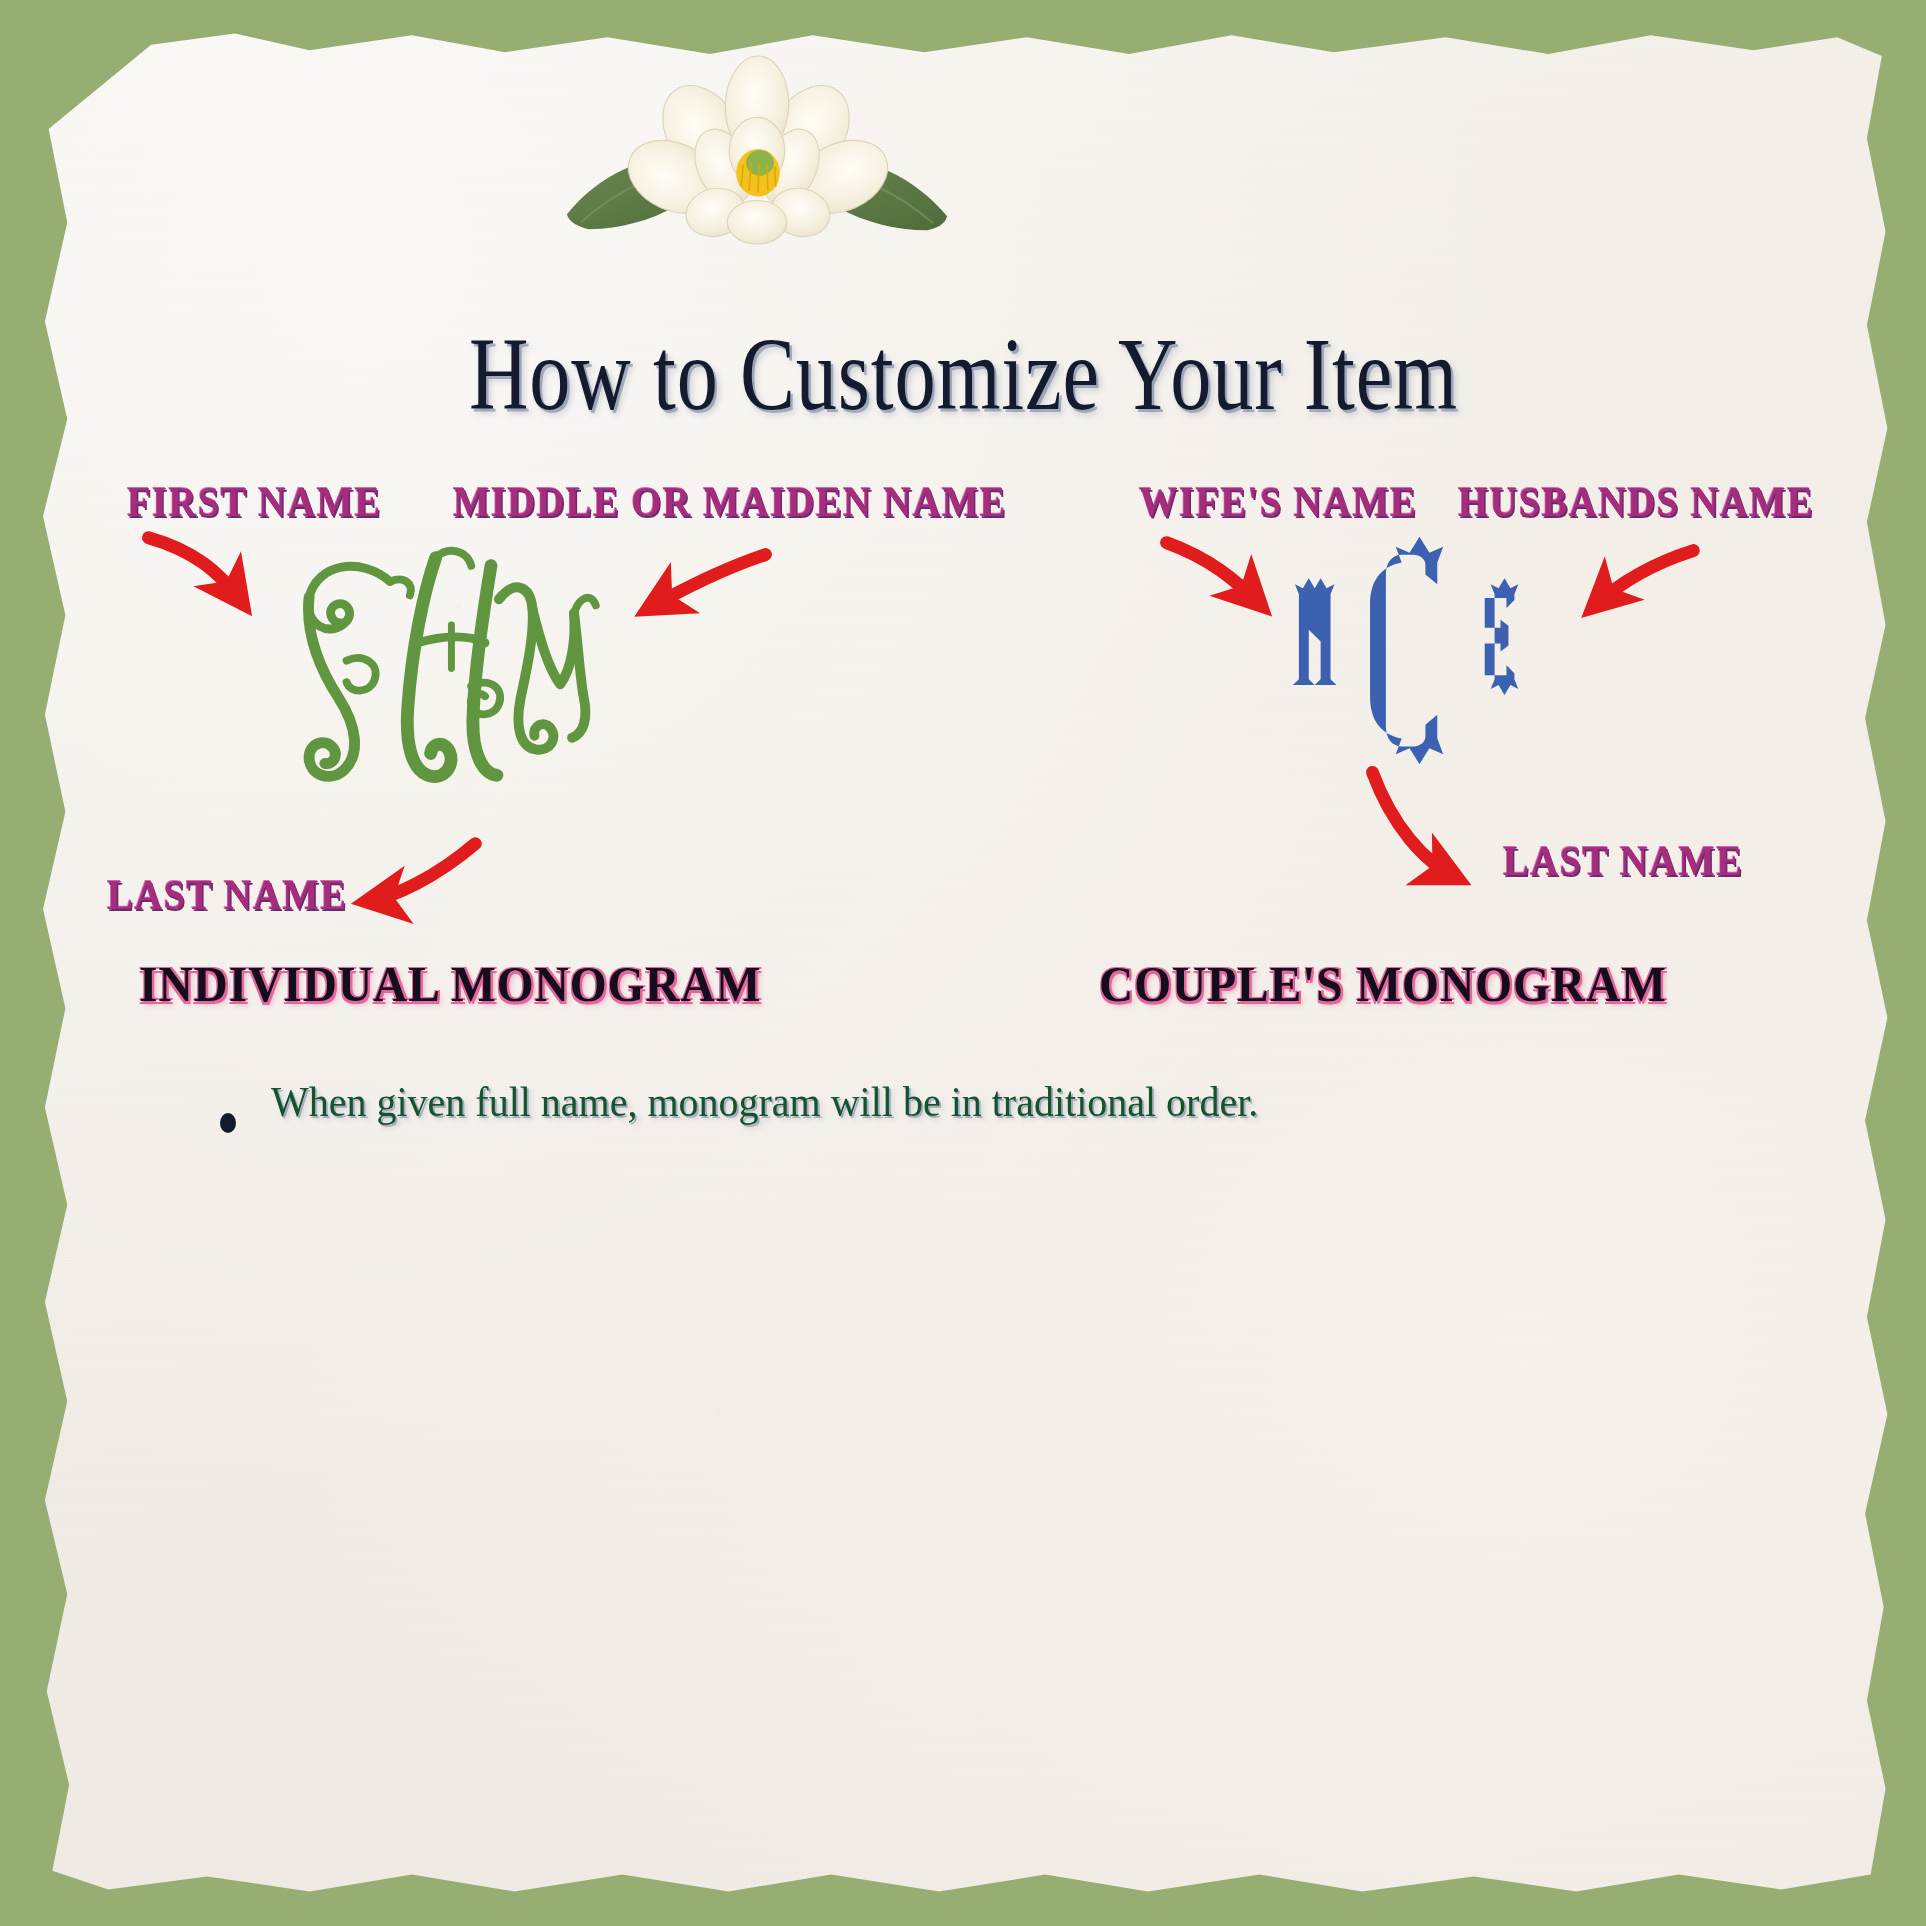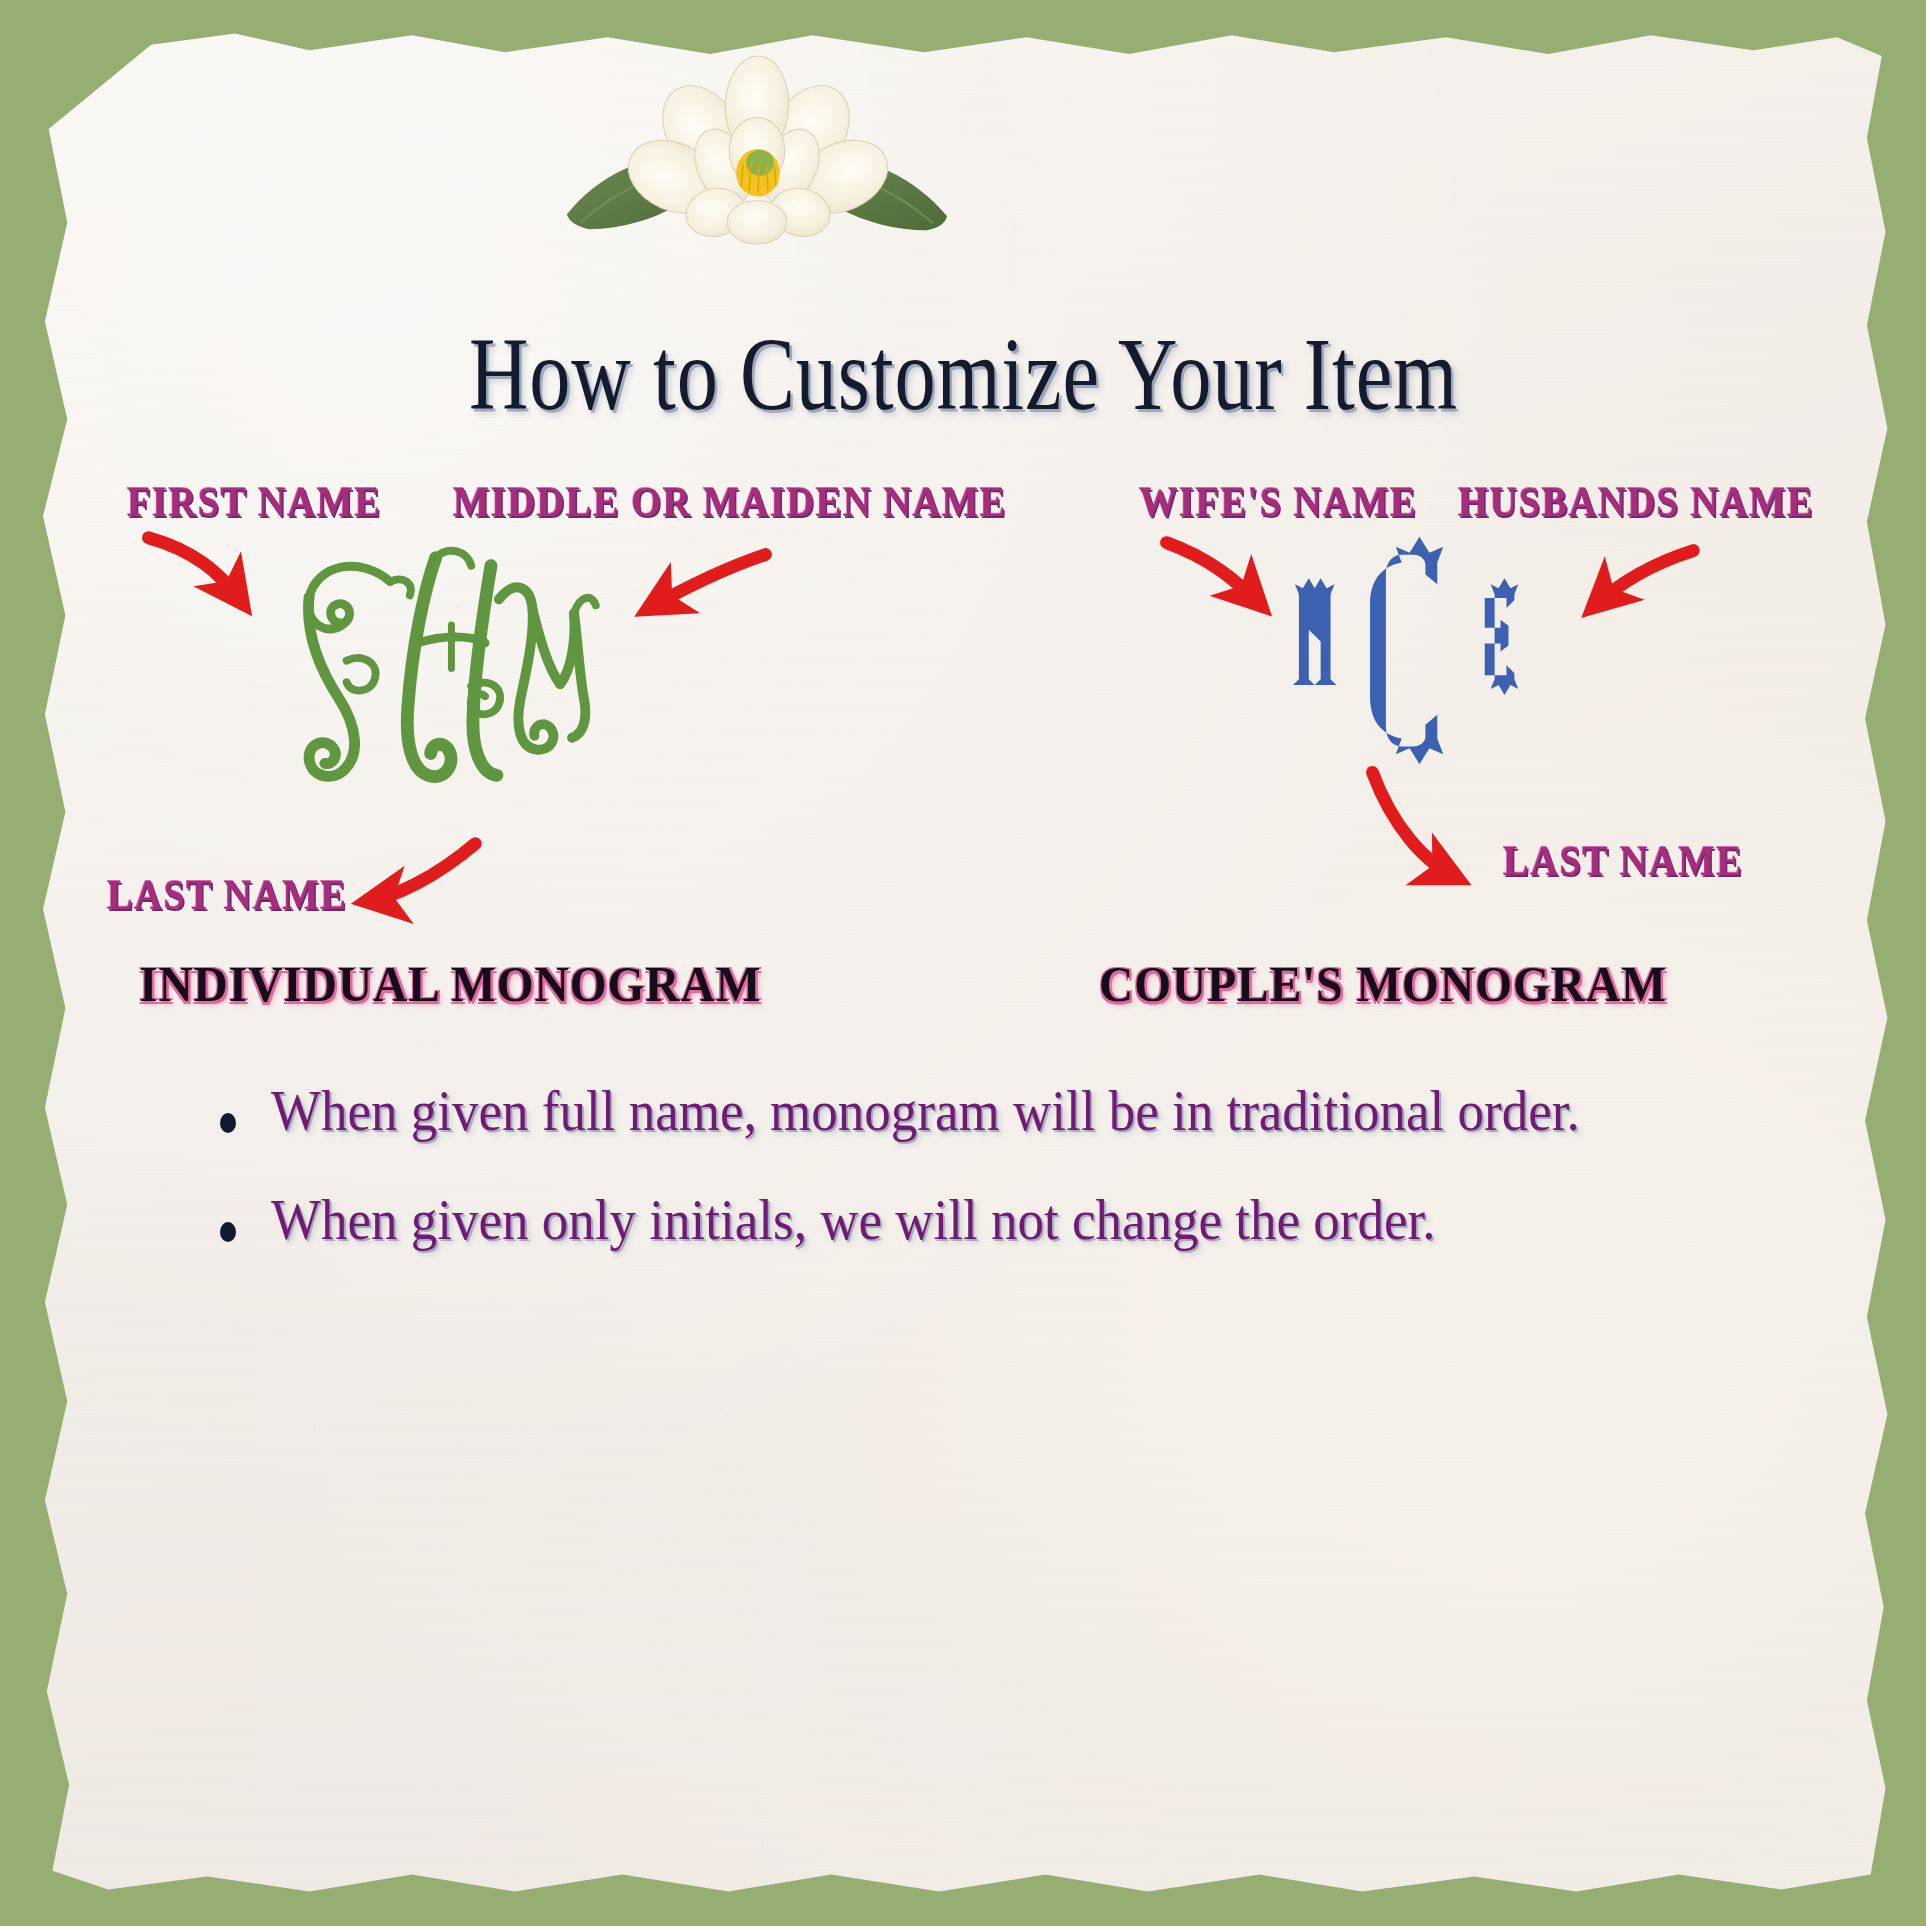--- a/index.html
+++ b/index.html
@@ -152,23 +152,23 @@
     width: 1544px;
     list-style: none;
     margin: 0;
     padding: 0;
   }
   .bullets li {
     position: relative;
     padding-left: 55px;
     margin-bottom: 28px;
     font-family: "Liberation Serif", serif;
-    font-size: 57px;
+    font-size: 43px;
     line-height: 1.42;
-    color: #701a75;
+    color: #14532d;
     letter-spacing: 0px;
     text-shadow:
       2px 2px 0 rgba(105,120,150,0.50),
       4px 4px 5px rgba(120,135,165,0.28);
   }
   .bullets li::before {
     content: "";
     position: absolute;
     left: 4px;
     top: 42px;
@@ -352,18 +352,17 @@
     <div class="plabel" id="lbl-last-l">LAST NAME</div>
     <div class="plabel" id="lbl-wife">WIFE'S NAME</div>
     <div class="plabel" id="lbl-husband">HUSBANDS NAME</div>
     <div class="plabel" id="lbl-last-r">LAST NAME</div>
 
     <div class="section-head" id="head-individual">INDIVIDUAL MONOGRAM</div>
     <div class="section-head" id="head-couple">COUPLE'S MONOGRAM</div>
 
     <ul class="bullets">
       <li><span class="txt">When given full name, monogram will be in traditional order.</span></li>
-      <li><span class="txt">When given only initials, we will not change the order.</span></li>
     </ul>
 
   </div>
 </div>
 
 
 </body></html>

